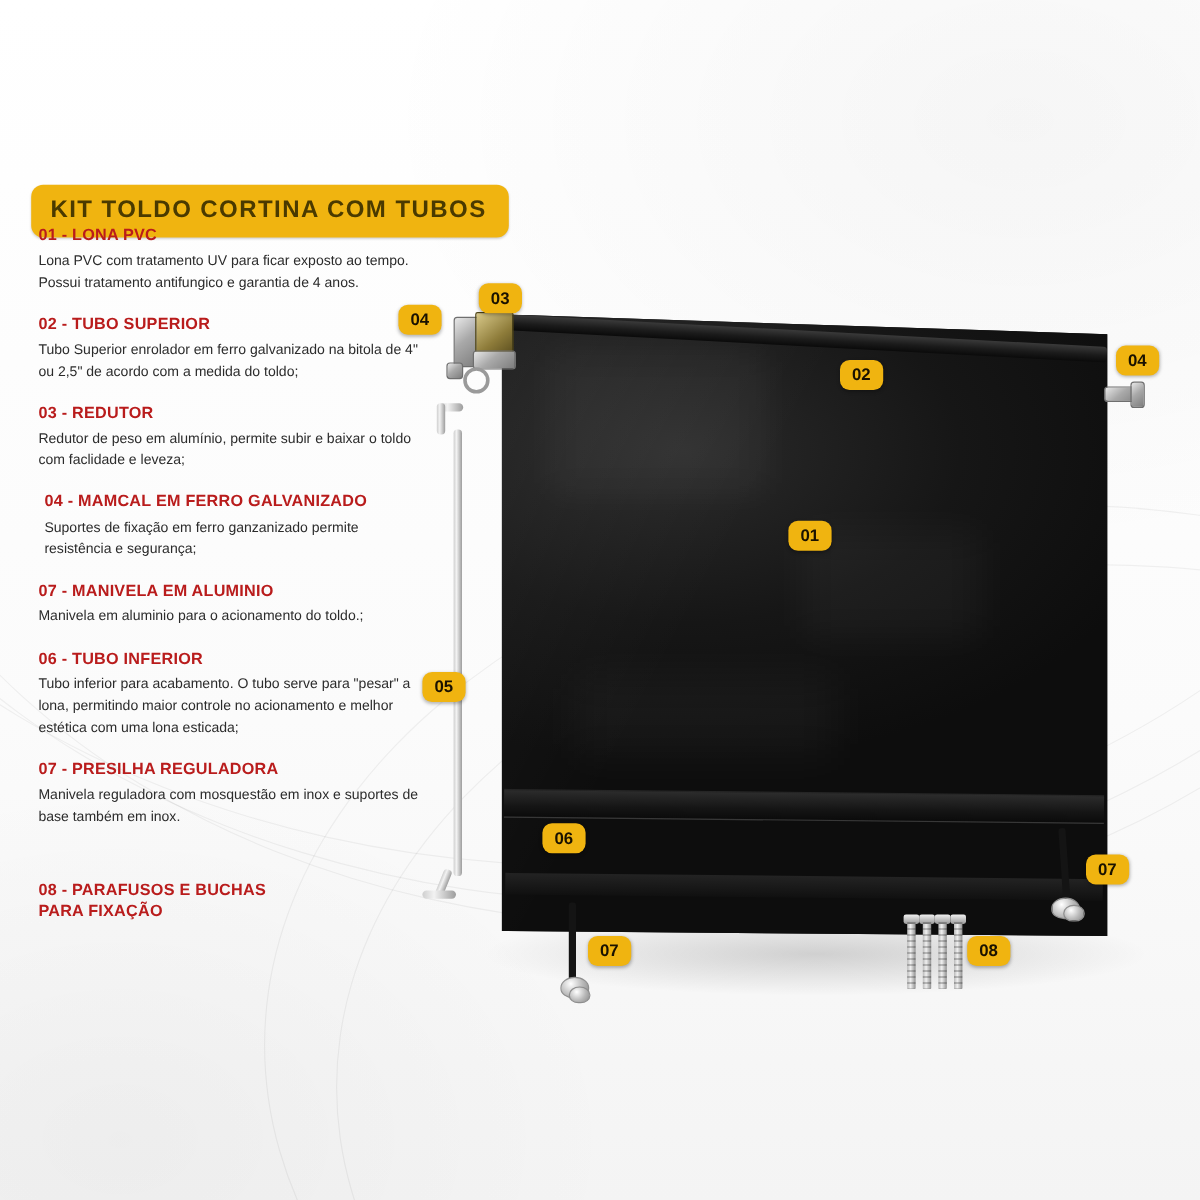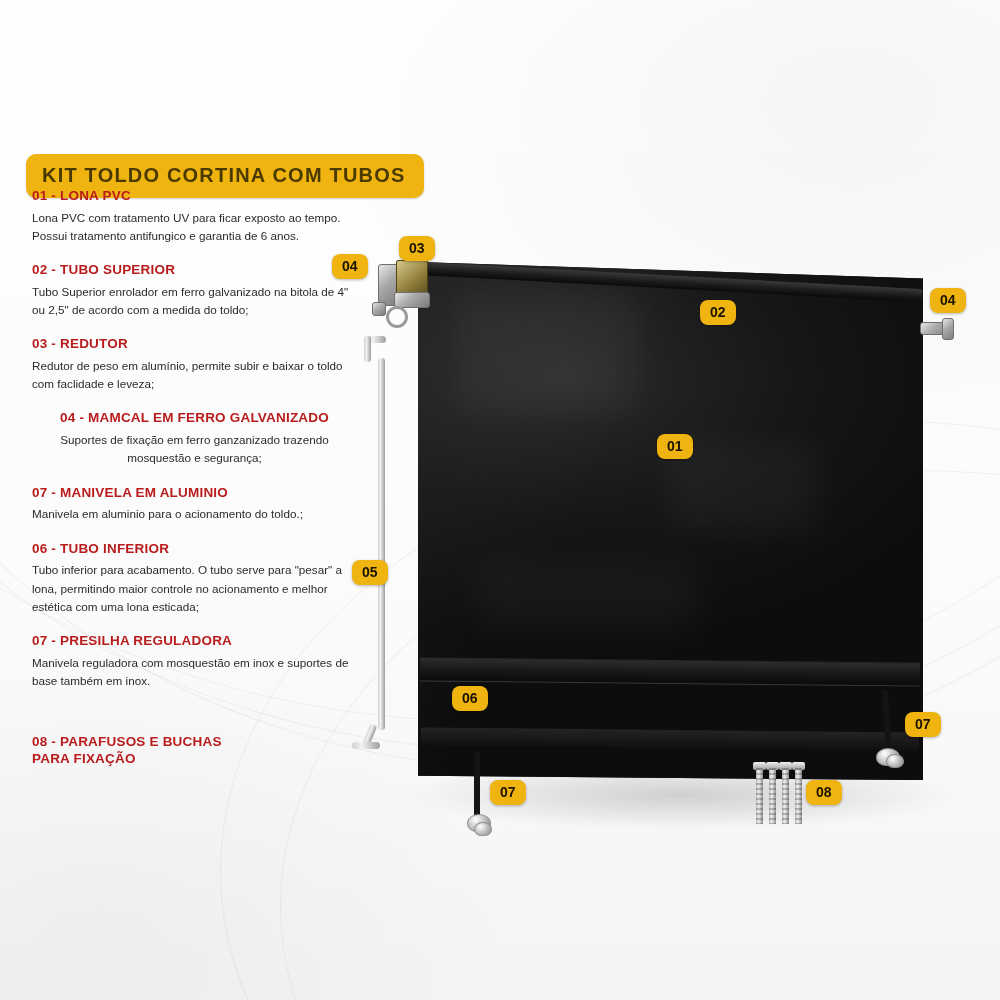--- a/index.html
+++ b/index.html
@@ -69,21 +69,21 @@
     color: #b91c1c;
     letter-spacing: 0.2px;
     margin-bottom: 4px;
     line-height: 1.25;
   }
   .spec-desc {
     font-size: 11.7px;
     color: #2b2b2b;
     line-height: 1.55;
   }
-  .spec-item.indented { padding-left: 5px; text-align: center; }
+  .spec-item.indented { padding-left: 5px; }
 
   
   .badge {
     position: absolute;
     background: #f0b410;
     color: #1a1200;
     font-weight: bold;
     font-size: 14px;
     border-radius: 8px;
     padding: 5px 10px 6px;
@@ -265,36 +265,36 @@
   <div class="bg-swoosh" style="left:280px; top:470px; width:1260px; height:870px;"></div>
 
   <div id="title-banner">
     <div class="title-text">KIT TOLDO CORTINA COM TUBOS</div>
   </div>
 
   <div id="spec-list">
 
     <div class="spec-item">
       <div class="spec-title">01 - LONA PVC</div>
-      <div class="spec-desc">Lona PVC com tratamento UV para ficar exposto ao tempo. Possui tratamento antifungico e garantia de 6 anos.</div>
+      <div class="spec-desc">Lona PVC com tratamento UV para ficar exposto ao tempo. Possui tratamento antifungico e garantia de 4 anos.</div>
     </div>
 
     <div class="spec-item">
       <div class="spec-title">02 - TUBO SUPERIOR</div>
       <div class="spec-desc">Tubo Superior enrolador em ferro galvanizado na bitola de 4" ou 2,5" de acordo com a medida do toldo;</div>
     </div>
 
     <div class="spec-item">
       <div class="spec-title">03 - REDUTOR</div>
       <div class="spec-desc">Redutor de peso em alumínio, permite subir e baixar o toldo com faclidade e leveza;</div>
     </div>
 
     <div class="spec-item indented">
       <div class="spec-title">04 - MAMCAL  EM FERRO GALVANIZADO</div>
-      <div class="spec-desc">Suportes de fixação em ferro ganzanizado trazendo mosquestão e segurança;</div>
+      <div class="spec-desc">Suportes de fixação em ferro ganzanizado permite resistência e segurança;</div>
     </div>
 
     <div class="spec-item">
       <div class="spec-title">07 - MANIVELA EM ALUMINIO</div>
       <div class="spec-desc">Manivela em aluminio para o acionamento do toldo.;</div>
     </div>
 
     <div class="spec-item">
       <div class="spec-title">06 - TUBO INFERIOR</div>
       <div class="spec-desc">Tubo inferior para acabamento. O tubo serve para "pesar" a lona, permitindo maior controle no acionamento e melhor estética com uma lona esticada;</div>

